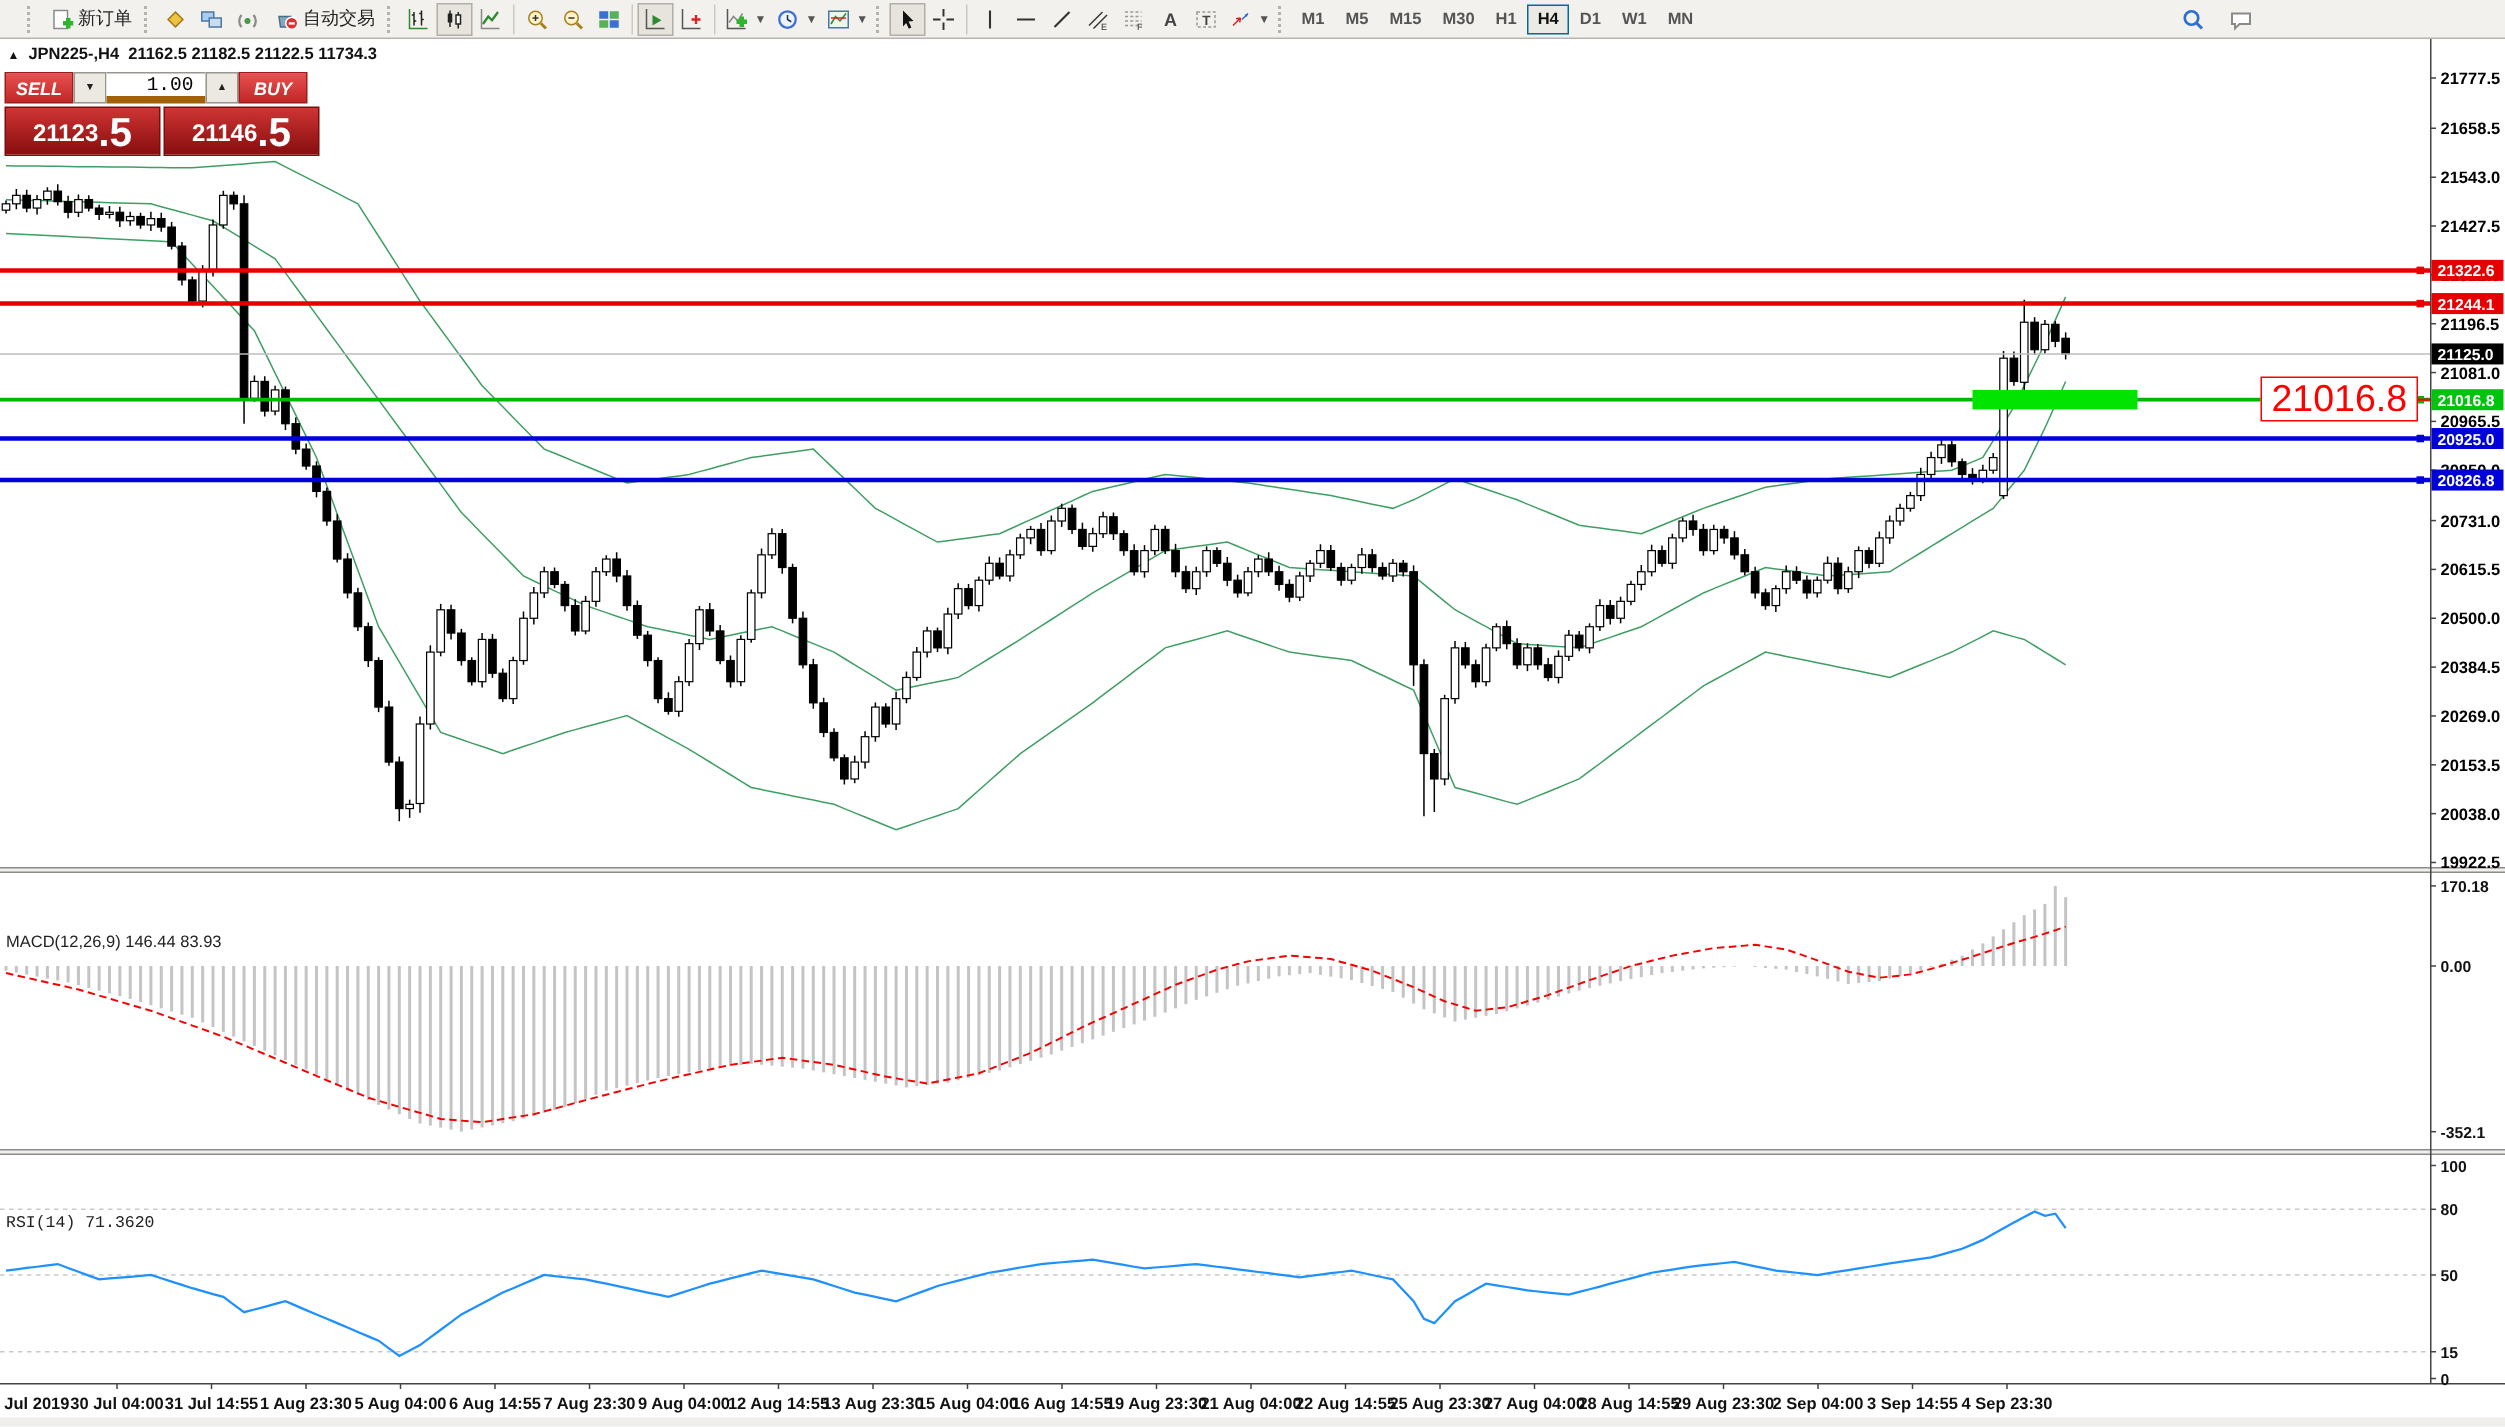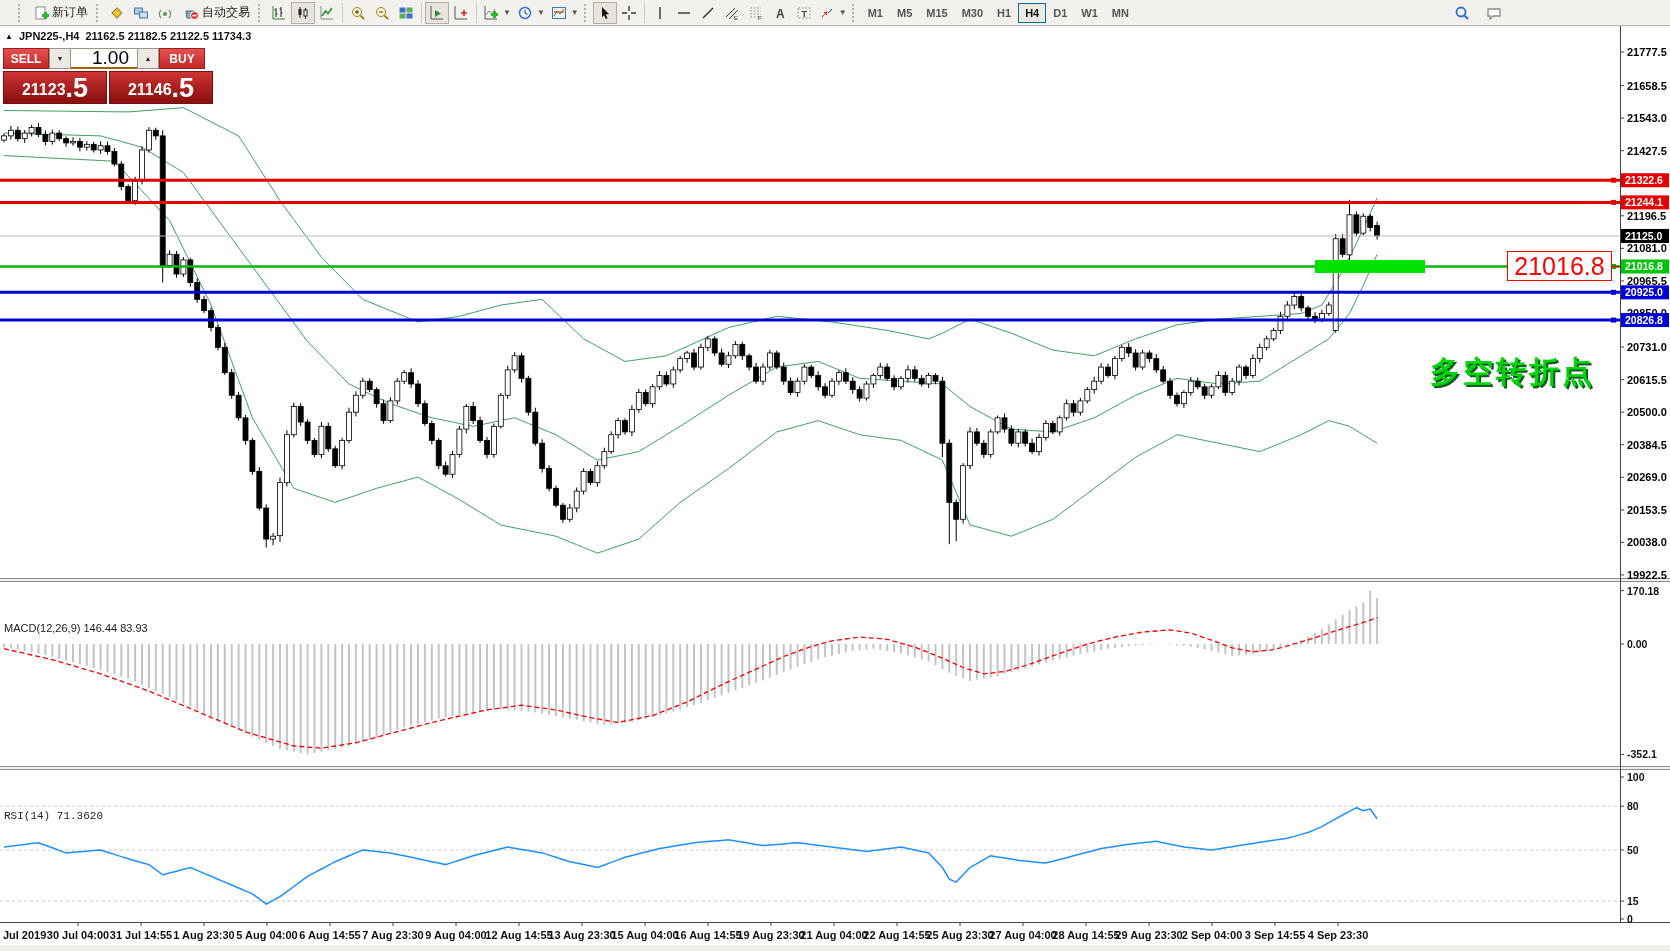--- a/index.html
+++ b/index.html
@@ -19,26 +19,26 @@
   .tb-right{margin-left:auto;margin-right:148px;display:flex;gap:8px;}
   .chart-root{position:relative;width:1670px;height:925px;background:#fff;}
   #chart-svg{position:absolute;left:0;top:0;}
   svg text{font-family:"Liberation Sans",sans-serif;}
   .chart-title{position:absolute;left:5px;top:4px;font-size:11px;font-weight:bold;color:#111;
     display:flex;gap:6px;align-items:center;z-index:5;}
   .chart-title .tri{font-size:8px;}
   .trade-panel{position:absolute;left:3px;top:22px;width:210px;z-index:6;}
   .tp-row1{display:flex;height:21px;}
   .tp-btn{width:46px;background:linear-gradient(#e85050,#c22727);color:#fff;font-weight:bold;
-    font-size:12px;border:1px solid #9c1d1d;display:flex;align-items:center;justify-content:center;box-sizing:border-box;}
+    font-size:12px;border:1px solid #9c1d1d;display:flex;align-items:center;justify-content:center;box-sizing:border-box;font-style:italic;}
   .tp-spin{width:22px;background:#ece9e3;border:1px solid #9a968e;display:flex;align-items:center;
     justify-content:center;font-size:7px;color:#222;box-sizing:border-box;}
-  .tp-vol{width:66px;background:#fff;border-top:1px solid #9a968e;border-bottom:2px solid #a16207;
-    font-size:19px;color:#000;display:flex;align-items:center;justify-content:flex-end;
-    padding-right:8px;box-sizing:border-box;}
+  .tp-vol{width:66px;background:#fff;border-top:1px solid #9a968e;border-bottom:5px solid #a16207;
+    font-size:13px;color:#000;display:flex;align-items:center;justify-content:flex-end;
+    padding-right:8px;box-sizing:border-box;font-family:Liberation Mono, monospace;}
   .tp-row2{display:flex;gap:2px;margin-top:2px;height:33px;}
   .tp-price{flex:1;background:linear-gradient(#cf3434 0%,#8e1111 90%);border:1px solid #7c0d0d;
     color:#fff;display:flex;align-items:flex-end;justify-content:center;padding-bottom:1px;box-sizing:border-box;}
   .tp-price .main{font-size:16px;font-weight:bold;padding-bottom:3px;}
   .tp-price .frac{font-size:27px;font-weight:bold;line-height:0.95;}
   .price-note{position:absolute;left:1507px;top:225px;width:103px;height:28px;z-index:4;
     border:1px solid #ff0000;background:#fff;color:#ff0000;font-size:25px;
     display:flex;align-items:center;justify-content:center;}
   .cn-note{position:absolute;left:1430px;top:326px;z-index:4;font-size:30px;font-weight:bold;
     color:#00d40a;letter-spacing:3px;text-shadow:2px 2px 0 #0e5c1e;white-space:nowrap;}
@@ -1042,16 +1042,15 @@
         <span class="frac">.5</span>
       </div>
       <div class="tp-price">
         <span class="main">21146</span>
         <span class="frac">.5</span>
       </div>
     </div>
   </div>
 
   <div class="price-note">21016.8</div>
-  <div class="cn-note">多空转折点</div>
   <div class="ind-label" id="macd-label">MACD(12,26,9) 146.44 83.93</div>
   <div class="ind-label" id="rsi-label">RSI(14) 71.3620</div>
 </div>
 
 </body></html>

